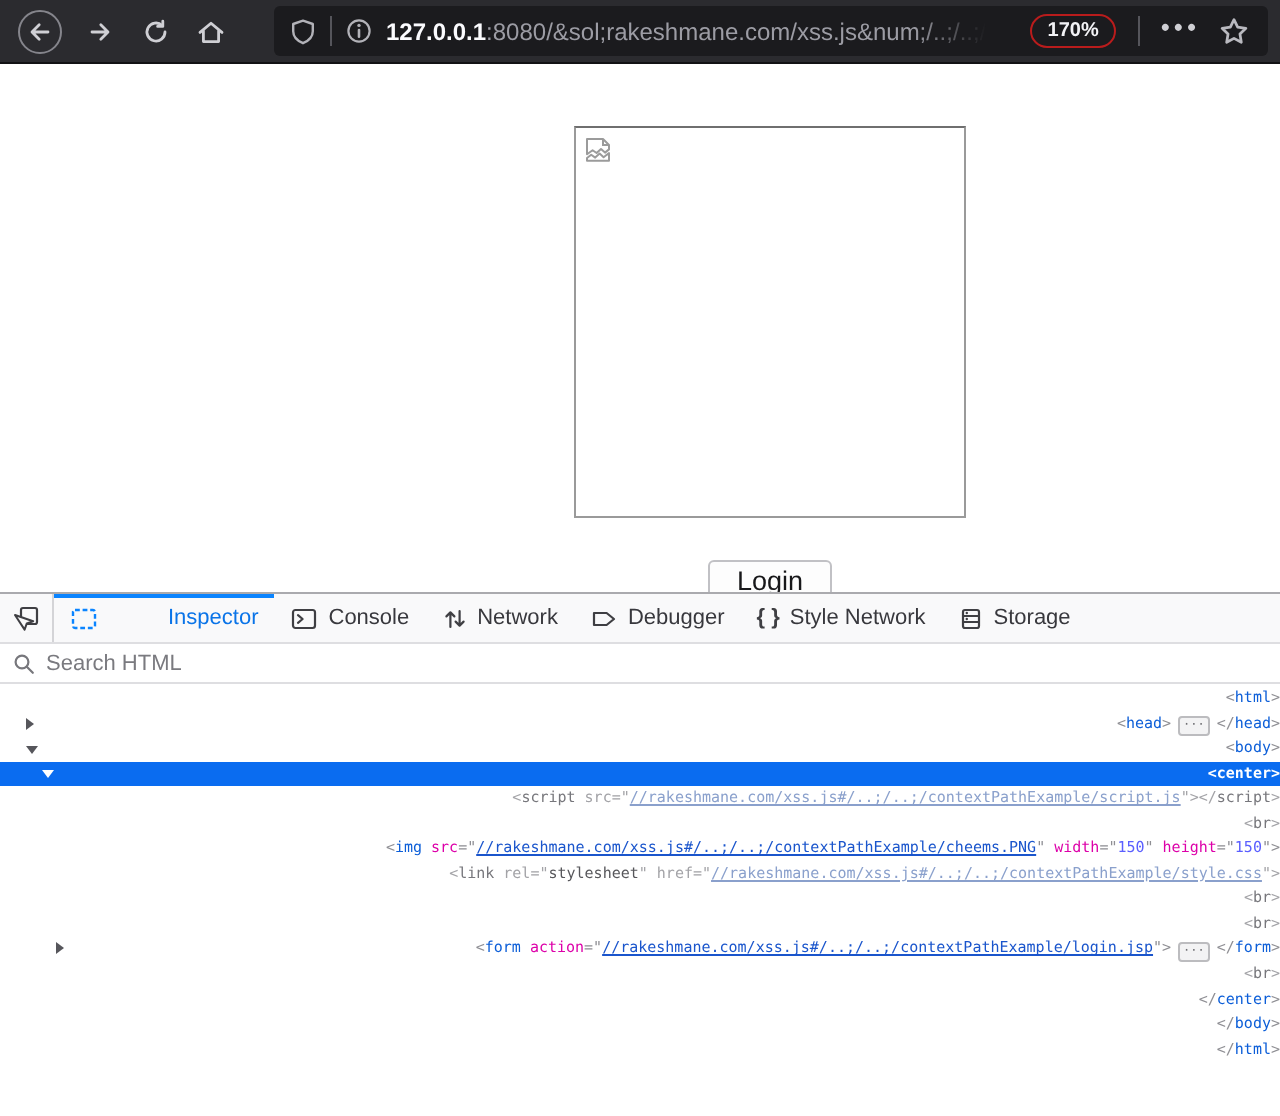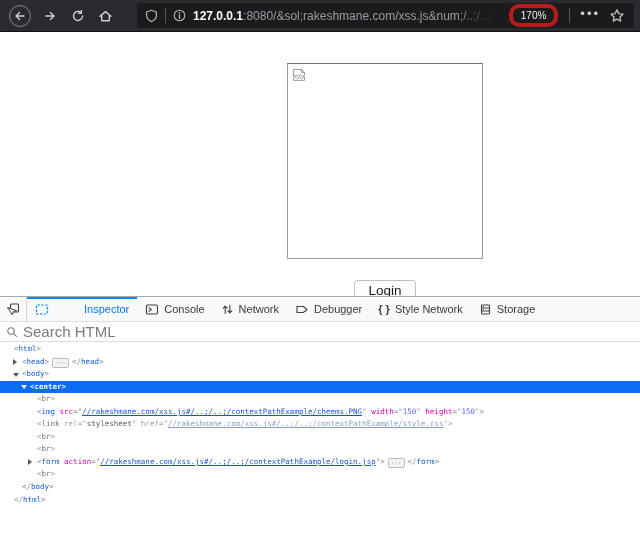--- a/index.html
+++ b/index.html
@@ -20,22 +20,22 @@
     background:#1b1b1e; border-radius:3px; display:flex; align-items:center; }
   .uf-sep { width:1px; height:15px; background:#55555b; flex:0 0 auto; }
   .shield-wrap { margin:0 7px 0 8px; display:flex; }
   .info-wrap { margin:0 7px 0 7px; display:flex; }
   .url-text { font-size:12px; white-space:nowrap; overflow:hidden; width:300px;
     -webkit-mask-image:linear-gradient(90deg,#000 88%,transparent);
     mask-image:linear-gradient(90deg,#000 88%,transparent); }
   .url-domain { color:#fbfbfe; font-weight:bold; }
   .url-path { color:#9c9ca4; }
   .uf-right { margin-left:auto; display:flex; align-items:center; }
-  .zoom-pill { border:4px solid #b91c1c; border-radius:10px; color:#f3f3f6;
-    font-size:10px; font-weight:normal; padding:2px 8px; margin-right:11px;text-align:right; }
+  .zoom-pill { border:1px solid #b91c1c; border-radius:10px; color:#f3f3f6;
+    font-size:10px; font-weight:bold; padding:2px 8px; margin-right:11px;text-align:right; }
   .dots { color:#cfcfd4; font-size:13px; letter-spacing:2px; margin:0 9px 4px 10px; }
   .star-wrap { margin-right:9px; display:flex; }
 
   
   .page { position:absolute; left:0; top:33px; width:512px; height:263px;
     background:#fff; overflow:hidden; }
   .img-box { position:absolute; left:287px; top:30px; width:196px; height:196px;
     border:1px solid #9a9a9a; border-top-color:#6f6f6f; }
   .broken-icon { position:absolute; left:4px; top:4px; }
   .login-btn { position:absolute; left:354px; top:247px; width:62px; height:21px;
@@ -49,26 +49,26 @@
     display:flex; align-items:stretch; white-space:nowrap; overflow:hidden; }
   .pick-btn { width:27px; display:flex; align-items:center; justify-content:center;
     border-right:1px solid #d4d4d7; flex:0 0 auto; }
   .dt-tab { display:flex; align-items:center; gap:5px; padding:0 8px;
     font-size:11px; color:#38383d; flex:0 0 auto; }
   .dt-tab .braces { font-size:11px; font-weight:bold; color:#3f3f43; }
   .dt-tab.active { color:#0a74e8; box-shadow:inset 0 2px 0 0 #0a84ff;gap:35px; }
   .dt-search { height:20px; border-bottom:1px solid #dedee1; display:flex;
     align-items:center; background:#fff; }
   .search-icon-wrap { margin:0 5px 0 6px; display:flex; }
-  .search-ph { font-size:15px; color:#7a7a7f; }
+  .search-ph { font-size:11px; color:#7a7a7f; }
 
   
   .dt-markup { font-family:"DejaVu Sans Mono", monospace; font-size:7.5px;
     padding-top:1px; }
-  .mrow { position:relative; height:12.55px; line-height:12.55px; white-space:pre; }
+  .mrow { position:relative; height:12.55px; line-height:12.55px; white-space:pre;text-align:right; }
   .mrow span { vertical-align:top; }
   .mrow.selected { background:#0a6cf0; }
   .mrow.selected span { color:#fff !important; font-weight:bold; text-decoration:none; }
   .arr { position:absolute; top:0; width:0; height:0; }
   .arr-down { border:3px solid transparent; border-top:4px solid #56565b; margin-top:4.5px; }
   .arr-right { border:3px solid transparent; border-left:4px solid #56565b; margin-top:3px; }
   .mrow.selected .arr-down { border-top-color:#fff; }
   .p { color:#8f8f94; }
   .t { color:#0c5ed8; }
   .a { color:#dd00a9; }
@@ -221,25 +221,27 @@
           </svg>
       </span>
       <span class="search-ph">Search HTML</span>
     </div>
 
     <div class="dt-markup" id="markup-holder">
         <div class="mrow" style="padding-left: 14px;"><span class="p">&lt;</span><span class="t">html</span><span class="p">&gt;</span></div>
         <div class="mrow" style="padding-left: 22px;"><span class="arr arr-right" style="left: 13px;"></span><span class="p">&lt;</span><span class="t">head</span><span class="p">&gt;</span><span class="badge">···</span><span class="p">&lt;/</span><span class="t">head</span><span class="p">&gt;</span></div>
         <div class="mrow" style="padding-left: 22px;"><span class="arr arr-down" style="left: 13px;"></span><span class="p">&lt;</span><span class="t">body</span><span class="p">&gt;</span></div>
         <div class="mrow selected" style="padding-left: 30px;"><span class="arr arr-down" style="left: 21px;"></span><span class="p">&lt;</span><span class="t">center</span><span class="p">&gt;</span></div>
+        <div class="mrow" style="padding-left: 37px;"><span class="fp">&lt;</span><span class="ft">script</span><span class="fp"> </span><span class="fa">src</span><span class="fp">="</span><span class="fl">//rakeshmane.com/xss.js#/..;/..;/contextPathExample/script.js</span><span class="fp">"&gt;&lt;/</span><span class="ft">script</span><span class="fp">&gt;</span></div>
         <div class="mrow" style="padding-left: 37px;"><span class="fp">&lt;</span><span class="ft">br</span><span class="fp">&gt;</span></div>
         <div class="mrow" style="padding-left: 37px;"><span class="p">&lt;</span><span class="t">img</span><span class="p"> </span><span class="a">src</span><span class="p">="</span><span class="l">//rakeshmane.com/xss.js#/..;/..;/contextPathExample/cheems.PNG</span><span class="p">" </span><span class="a">width</span><span class="p">="</span><span class="v">150</span><span class="p">" </span><span class="a">height</span><span class="p">="</span><span class="v">150</span><span class="p">"&gt;</span></div>
         <div class="mrow" style="padding-left: 37px;"><span class="fp">&lt;</span><span class="ft">link</span><span class="fp"> </span><span class="fa">rel</span><span class="fp">="</span><span class="fv">stylesheet</span><span class="fp">" </span><span class="fa">href</span><span class="fp">="</span><span class="fl">//rakeshmane.com/xss.js#/..;/..;/contextPathExample/style.css</span><span class="fp">"&gt;</span></div>
         <div class="mrow" style="padding-left: 37px;"><span class="fp">&lt;</span><span class="ft">br</span><span class="fp">&gt;</span></div>
         <div class="mrow" style="padding-left: 37px;"><span class="fp">&lt;</span><span class="ft">br</span><span class="fp">&gt;</span></div>
         <div class="mrow" style="padding-left: 37px;"><span class="arr arr-right" style="left: 28px;"></span><span class="p">&lt;</span><span class="t">form</span><span class="p"> </span><span class="a">action</span><span class="p">="</span><span class="l">//rakeshmane.com/xss.js#/..;/..;/contextPathExample/login.jsp</span><span class="p">"&gt;</span><span class="badge">···</span><span class="p">&lt;/</span><span class="t">form</span><span class="p">&gt;</span></div>
         <div class="mrow" style="padding-left: 37px;"><span class="fp">&lt;</span><span class="ft">br</span><span class="fp">&gt;</span></div>
+        <div class="mrow" style="padding-left: 30px;"><span class="p">&lt;/</span><span class="t">center</span><span class="p">&gt;</span></div>
         <div class="mrow" style="padding-left: 22px;"><span class="p">&lt;/</span><span class="t">body</span><span class="p">&gt;</span></div>
         <div class="mrow" style="padding-left: 14px;"><span class="p">&lt;/</span><span class="t">html</span><span class="p">&gt;</span></div>
       </div>
   </div>
 
 </div>
 
 </body></html>

